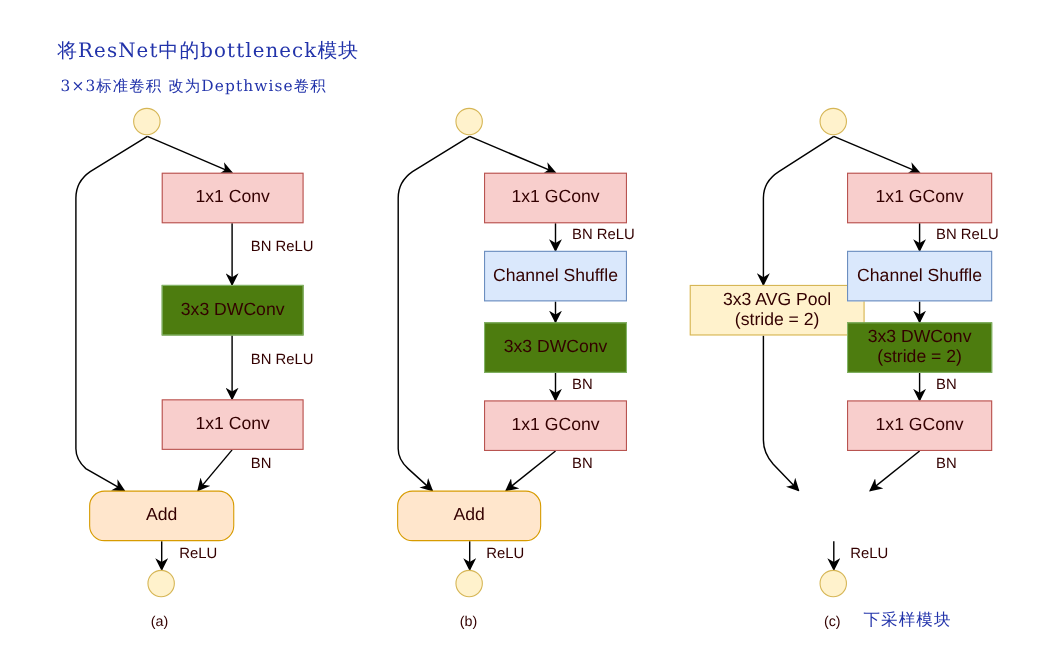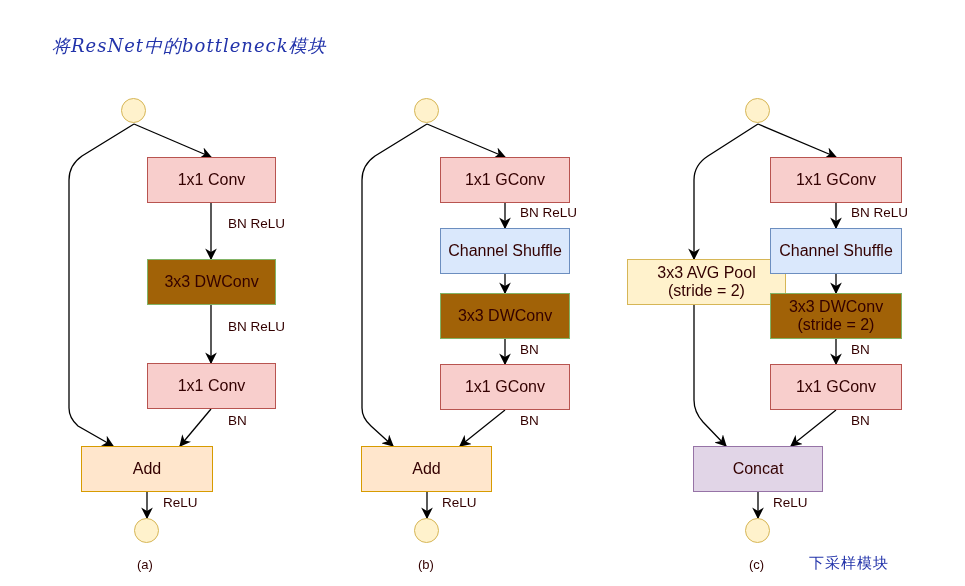--- a/index.html
+++ b/index.html
@@ -1,28 +1,28 @@
 <!DOCTYPE html>
 <html><head>
 <meta charset="utf-8">
 <style>
   html, body { margin: 0; padding: 0; background: #ffffff; }
   body { width: 965px; height: 586px; position: relative; overflow: hidden; font-family: "Liberation Sans", sans-serif; }
   #diagram { position: absolute; left: 0; top: 0; width: 965px; height: 586px; }
   .box { position: absolute; box-sizing: border-box; border: 1.3px solid; display: flex; align-items: center; justify-content: center; text-align: center; font-size: 16px; line-height: 18px; color: #330000; white-space: pre-line; }
   .red { background: #f8cecc; border-color: #b85450; }
-  .green { background: #a16207; border-color: #82b366; }
+  .green { background: #4d7c0f; border-color: #82b366; }
   .blue { background: #dae8fc; border-color: #6c8ebf; }
-  .orange { background: #ffe6cc; border-color: #d79b00; }
+  .orange { background: #ffe6cc; border-color: #d79b00; border-radius: 14px; }
   .yellow { background: #fff2cc; border-color: #d6b656; }
   .purple { background: #e1d5e7; border-color: #9673a6; }
   .node { position: absolute; width: 25px; height: 25px; border-radius: 50%; background: #fff2cc; border: 1.3px solid #d6b656; box-sizing: border-box; }
   .lbl { position: absolute; font-size: 13.5px; color: #330000; white-space: nowrap; }
   .cap { position: absolute; font-size: 13px; color: #330000; white-space: nowrap; }
-  .hand { position: absolute; color: #2233aa; font-family: "DejaVu Serif", serif; font-style: italic; white-space: nowrap; letter-spacing: 1px; }
+  .hand { position: absolute; color: #2233aa; font-family: "DejaVu Serif", serif; white-space: nowrap; letter-spacing: 1px; }
 </style>
 </head>
 <body>
 
 <div id="diagram">
 
   <svg width="965" height="586" style="position:absolute;left:0;top:0;">
     <defs>
       <marker id="arr" viewBox="0 0 10 10" refX="9" refY="5" markerWidth="9" markerHeight="9" orient="auto">
         <path d="M0,0 L10,5 L0,10 L3,5 z" fill="#000"></path>
@@ -50,20 +50,21 @@
       <path d="M836,202 L836,228" marker-end="url(#arr)"></path>
       <path d="M836,274 L836,293" marker-end="url(#arr)"></path>
       <path d="M836,339 L836,364" marker-end="url(#arr)"></path>
       <path d="M694,305 L694,400 Q694,412 703,422 L726,446" marker-end="url(#arr)"></path>
       <path d="M836,410 L791,446" marker-end="url(#arr)"></path>
       <path d="M758,492 L758,518" marker-end="url(#arr)"></path>
     </g>
   </svg>
 
   <div class="hand" style="left:52px;top:34px;font-size:18px;">将ResNet中的bottleneck模块</div>
+  <div class="hand" style="left:55px;top:70px;font-size:14px;">3×3标准卷积 改为Depthwise卷积</div>
 
   <div class="node" style="left:121px;top:98px;"></div>
   <div class="box red" style="left:147px;top:157px;width:129px;height:46px;">1x1 Conv</div>
   <div class="lbl" style="left:228px;top:216px;">BN ReLU</div>
   <div class="box green" style="left:147px;top:259px;width:129px;height:46px;">3x3 DWConv</div>
   <div class="lbl" style="left:228px;top:319px;">BN ReLU</div>
   <div class="box red" style="left:147px;top:363px;width:129px;height:46px;">1x1 Conv</div>
   <div class="lbl" style="left:228px;top:413px;">BN</div>
   <div class="box orange" style="left:81px;top:446px;width:132px;height:46px;">Add</div>
   <div class="lbl" style="left:163px;top:495px;">ReLU</div>
@@ -87,19 +88,18 @@
   <div class="box yellow" style="left:627px;top:259px;width:159px;height:46px;">3x3 AVG Pool
 (stride = 2)</div>
   <div class="box red" style="left:770px;top:157px;width:132px;height:46px;">1x1 GConv</div>
   <div class="lbl" style="left:851px;top:205px;">BN ReLU</div>
   <div class="box blue" style="left:770px;top:228px;width:132px;height:46px;">Channel Shuffle</div>
   <div class="box green" style="left:770px;top:293px;width:132px;height:46px;">3x3 DWConv
 (stride = 2)</div>
   <div class="lbl" style="left:851px;top:342px;">BN</div>
   <div class="box red" style="left:770px;top:364px;width:132px;height:46px;">1x1 GConv</div>
   <div class="lbl" style="left:851px;top:413px;">BN</div>
-  <div class="box purple" style="left:693px;top:446px;width:130px;height:46px;">Concat</div>
   <div class="lbl" style="left:773px;top:495px;">ReLU</div>
   <div class="node" style="left:745px;top:518px;"></div>
   <div class="cap" style="left:749px;top:557px;">(c)</div>
-  <div class="hand" style="left:785px;top:554px;font-size:15px;font-style:normal;margin-left:24px;">下采样模块</div>
+  <div class="hand" style="left:785px;top:554px;font-size:15px;font-style:normal;">下采样模块</div>
 
 </div>
 
 </body></html>

